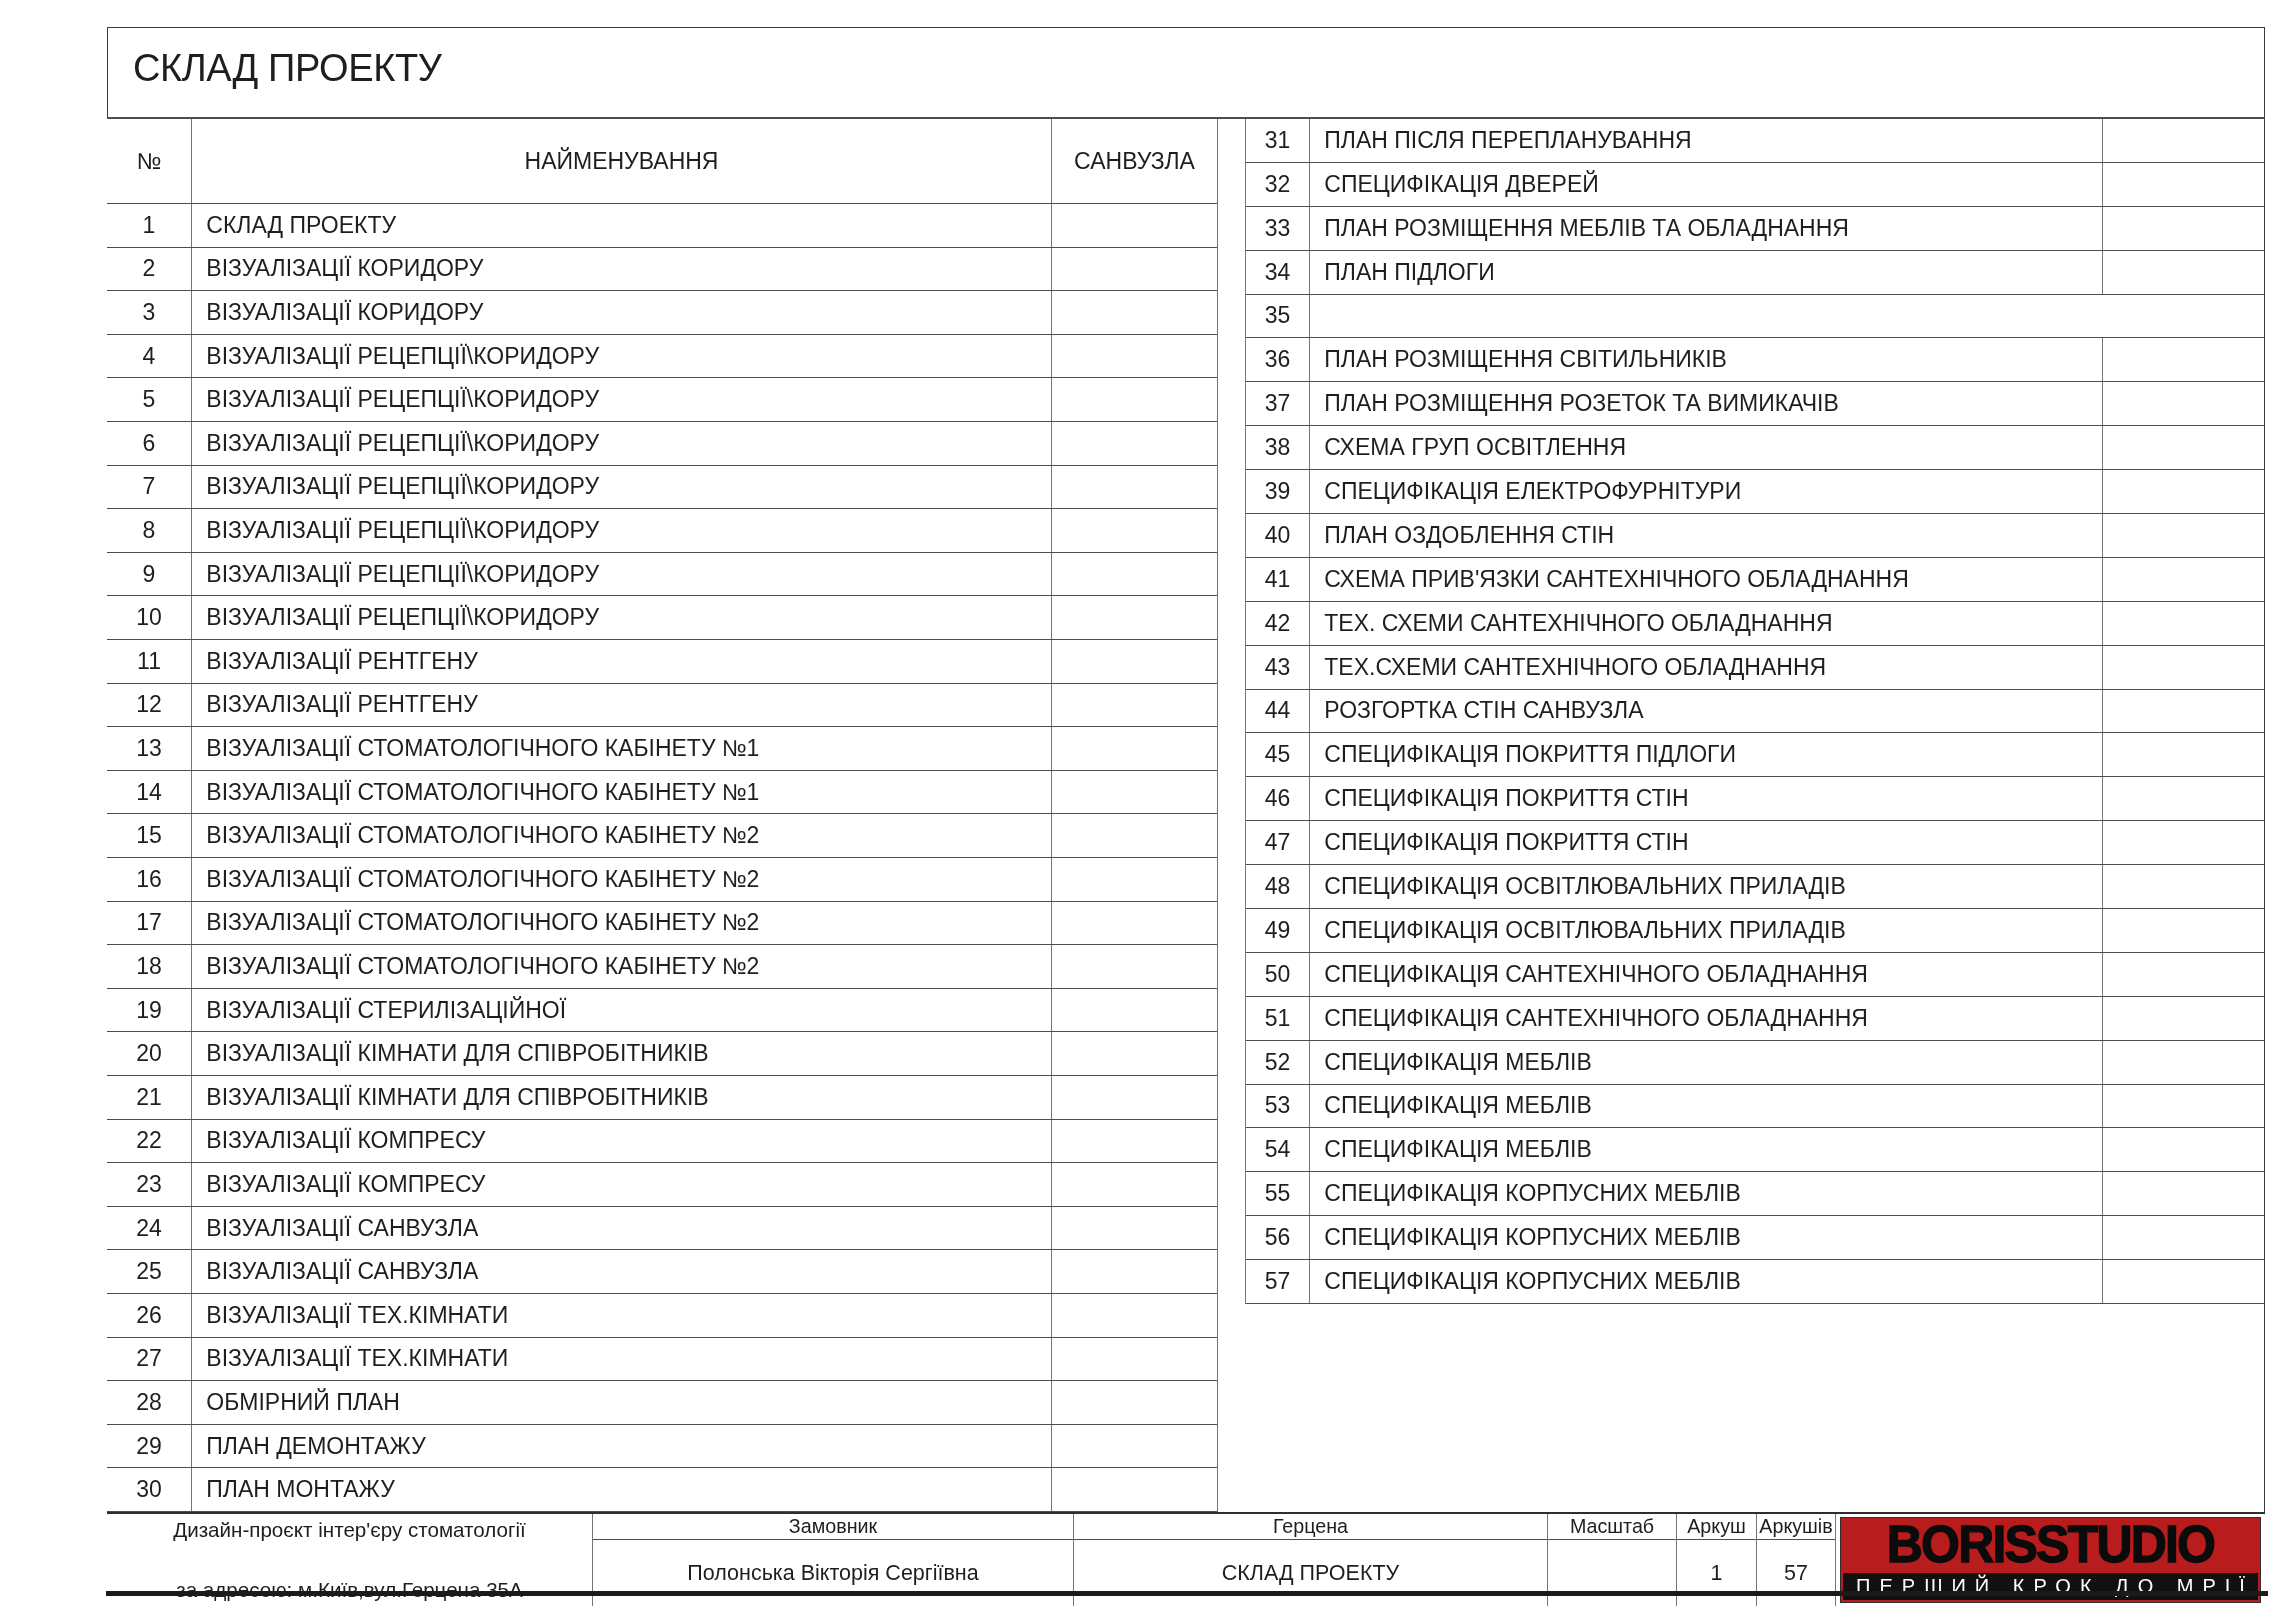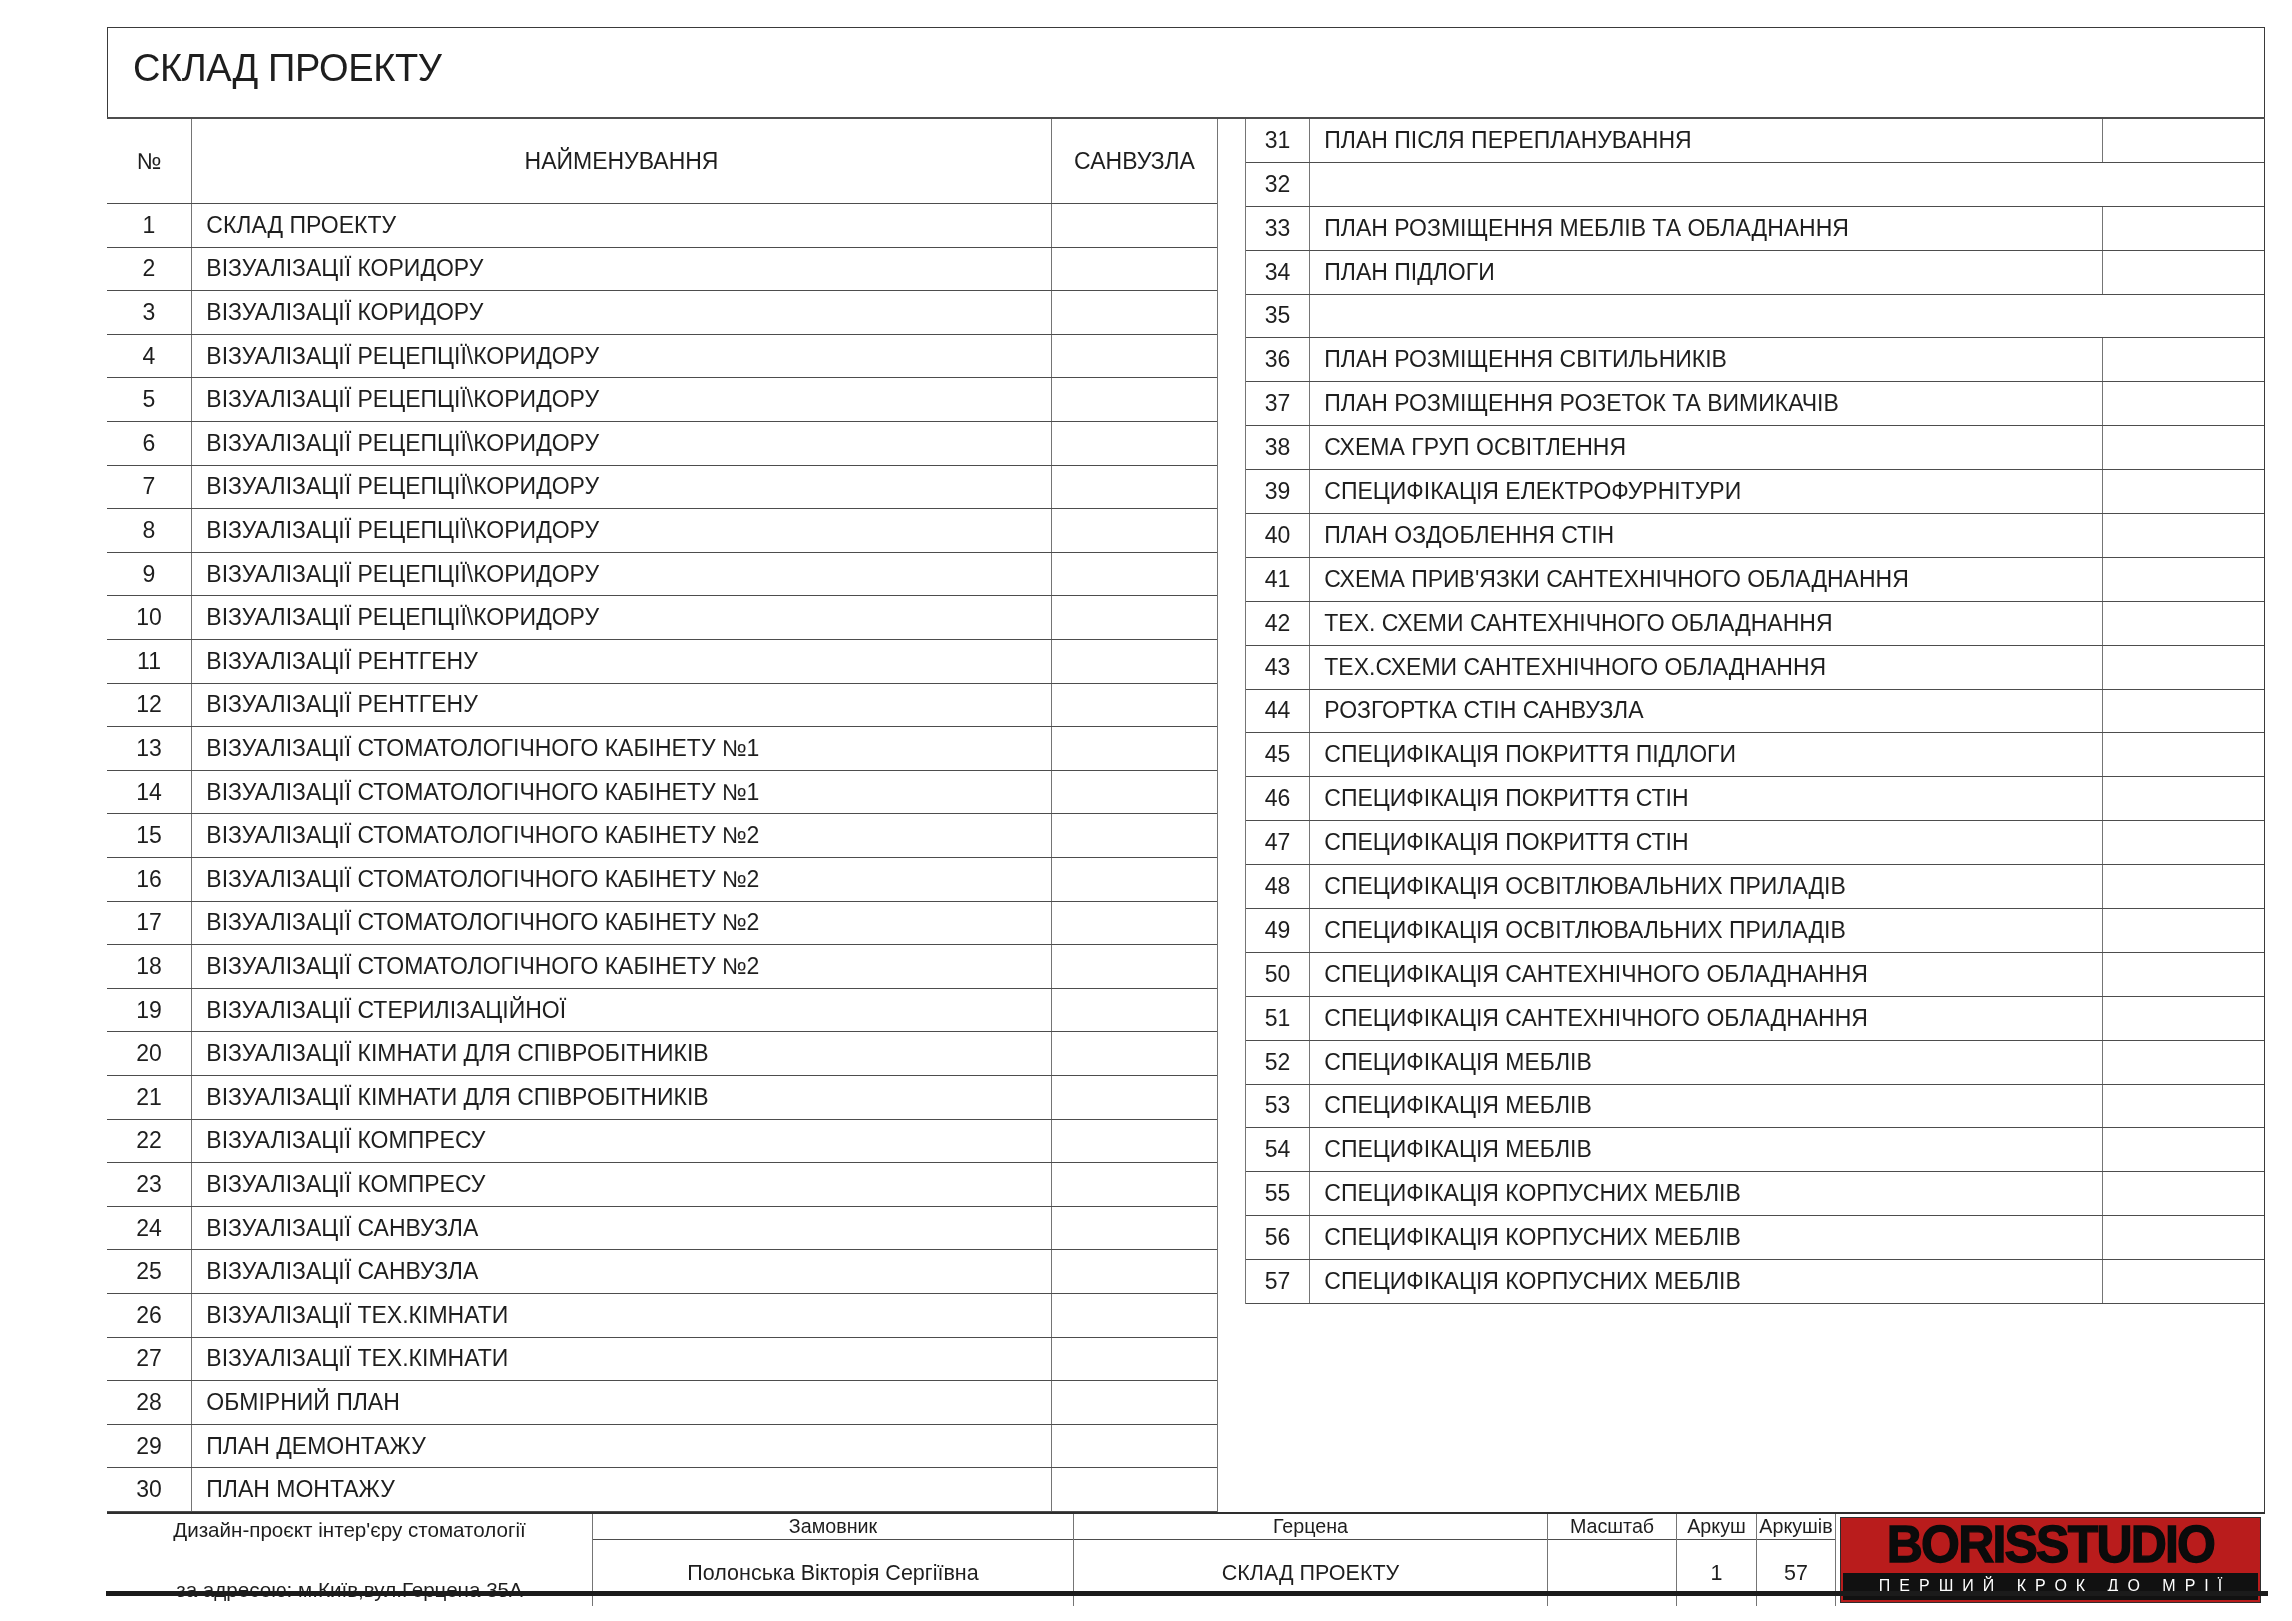--- a/index.html
+++ b/index.html
@@ -68,21 +68,21 @@
   }
   .logo-name{
     flex:1; display:flex; align-items:center; justify-content:center;
     font-weight:bold; font-size:50px; line-height:1; letter-spacing:-1.8px;
     color:var(--logo-text-color); -webkit-text-stroke:1.3px var(--logo-text-color);
     white-space:nowrap; transform:scaleY(1.02);
   }
   .logo-bar{
     height:27px; margin:0 2.7px 2.7px 2.7px; background:var(--logo-bar-bg); color:#ffffff;
     display:flex; align-items:center; justify-content:center;
-    font-size:16px; letter-spacing:9px; padding-left:9px; white-space:nowrap;
+    font-size:20px; letter-spacing:9px; padding-left:9px; white-space:nowrap;
   }
   .bottom-thick{
     position:absolute; left:106px; top:1591px; width:2162px; height:4.5px; background:#1b1b1b;
   }
 </style>
 </head>
 <body>
 
 <div id="page">
 
@@ -251,20 +251,21 @@
     </div>
 
   <div id="right-table" class="table">
       <div class="lrow">
         <div class="cell num">31</div>
         <div class="cell name">ПЛАН ПІСЛЯ ПЕРЕПЛАНУВАННЯ</div>
         <div class="cell notes"></div>
       </div>
       <div class="lrow">
         <div class="cell num">32</div>
+        <div class="cell name">СПЕЦИФІКАЦІЯ ДВЕРЕЙ</div>
         <div class="cell notes"></div>
       </div>
       <div class="lrow">
         <div class="cell num">33</div>
         <div class="cell name">ПЛАН РОЗМІЩЕННЯ МЕБЛІВ ТА ОБЛАДНАННЯ</div>
         <div class="cell notes"></div>
       </div>
       <div class="lrow">
         <div class="cell num">34</div>
         <div class="cell name">ПЛАН ПІДЛОГИ</div>

